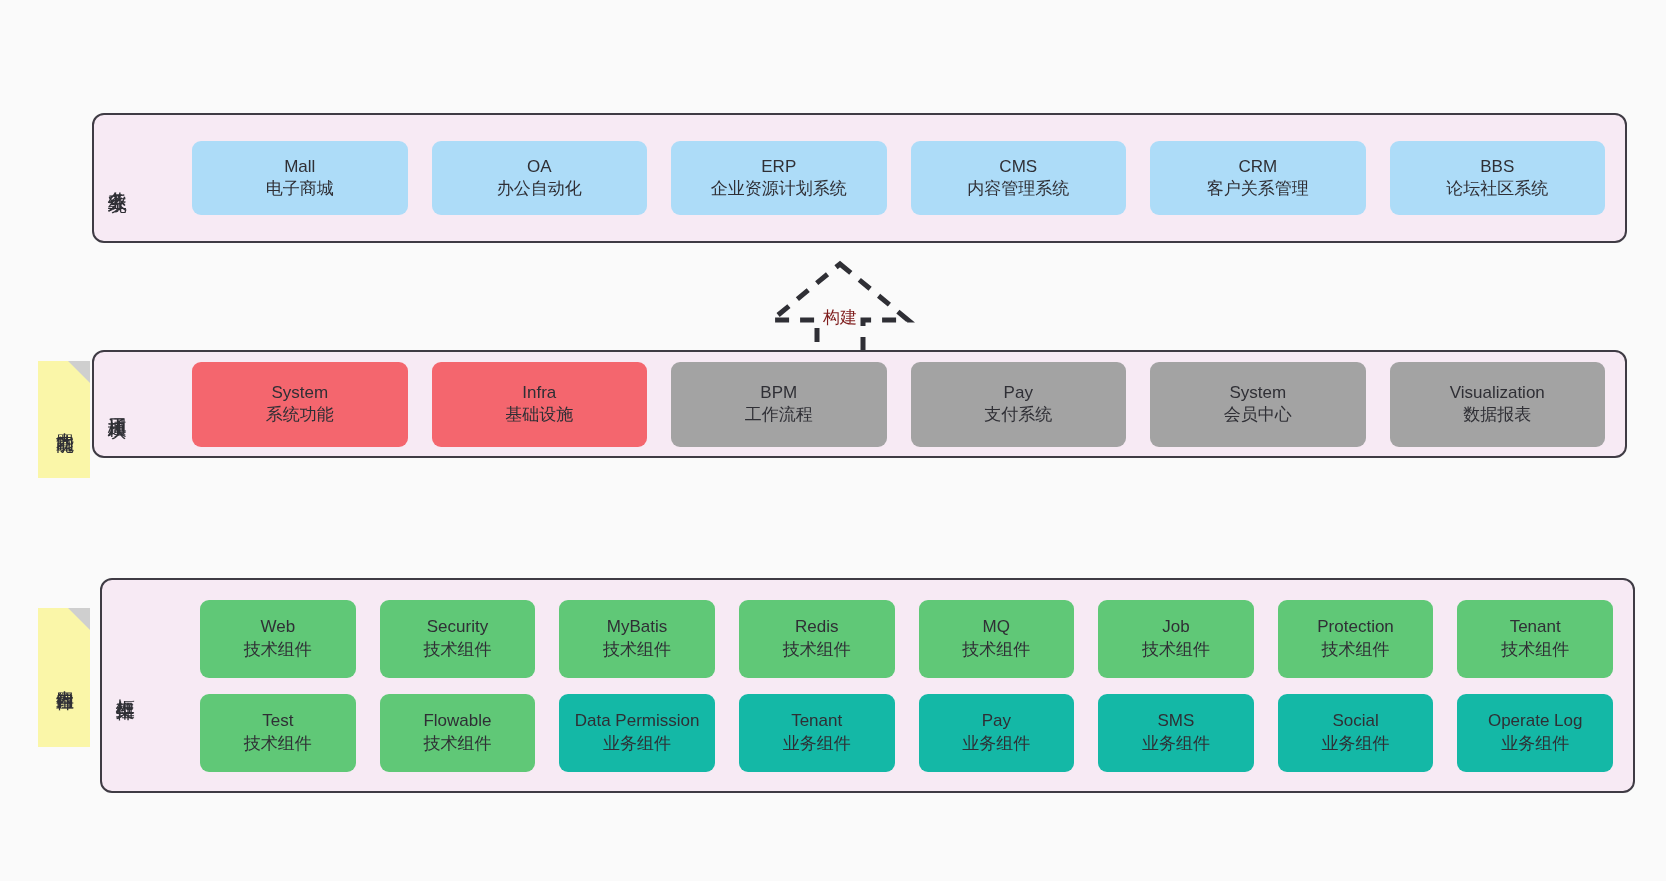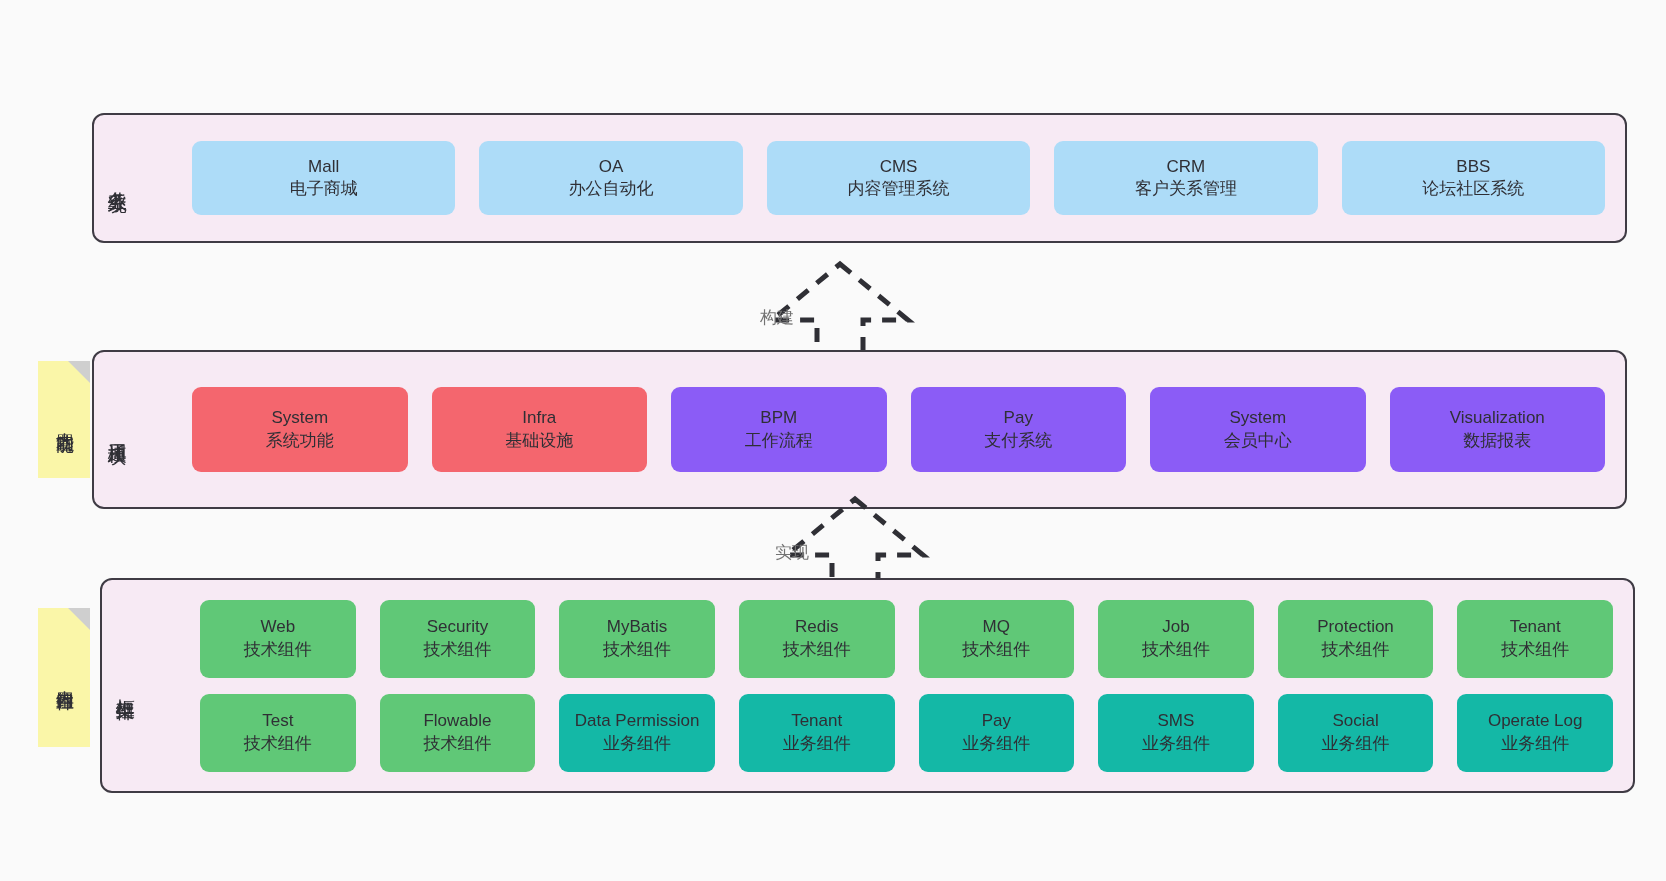--- a/index.html
+++ b/index.html
@@ -84,21 +84,21 @@
     padding: 6px 6px;
     font-size: 17px;
     line-height: 1.32;
     color: #2F2F35;
   }
   .card .t1 { display:block; }
   .card .t2 { display:block; }
 
   .card.blue     { background: #ADDCF8; height: 74px; }
   .card.red      { background: #F4666E; height: 85px; }
-  .card.pink     { background: #8b5cf6; height: 85px; }
+  .card.pink     { background: #a3a3a3; height: 85px; }
   .card.green    { background: #60C877; height: 78px; }
   .card.lgreen   { background: #14b8a6; height: 78px; }
 
   
   .note {
     position: absolute;
     box-sizing: border-box;
     width: 52px;
     background: #FAF6A8;
     color: #2F2F35;
@@ -125,43 +125,47 @@
   .arrow {
     position: absolute;
     width: 160px;
     height: 98px;
   }
   .arrow svg { display:block; width:100%; height:100%; overflow: visible; }
   .arrow .arrow-label {
     position: absolute;
     left: 0; right: 0;
     top: 48px;
-    text-align: left;
+    text-align: center;
     font-size: 17px;
-    color: #737373;
+    color: #7f1d1d;
     background: transparent;
     user-select: none;
   }
 </style>
 </head>
 <body>
 
 <div id="canvas">
 
   <div class="layer" id="layer-business" style="left:92px; top:113px; width:1535px; height:130px;">
     <div class="layer-title">业务系统</div>
     <div class="layer-body">
       <div class="row">
         <div class="card blue">
           <span class="t1">Mall</span>
           <span class="t2">电子商城</span>
         </div>
         <div class="card blue">
           <span class="t1">OA</span>
           <span class="t2">办公自动化</span>
+        </div>
+        <div class="card blue">
+          <span class="t1">ERP</span>
+          <span class="t2">企业资源计划系统</span>
         </div>
         <div class="card blue">
           <span class="t1">CMS</span>
           <span class="t2">内容管理系统</span>
         </div>
         <div class="card blue">
           <span class="t1">CRM</span>
           <span class="t2">客户关系管理</span>
         </div>
         <div class="card blue">
@@ -177,21 +181,21 @@
       <path d="M 80 6 L 148 62 L 103 62 L 103 96 L 57 96 L 57 62 L 12 62 Z" fill="none" stroke="#2F2F35" stroke-width="5" stroke-dasharray="14,11" stroke-linejoin="miter"></path>
     </svg>
     <div class="arrow-label">构建</div>
   </div>
 
   <div class="note" id="note-builtin-function" style="left:38px; top:361px; height:117px;">
     <span class="fold"></span>
     <span>内置功能</span>
   </div>
 
-  <div class="layer" id="layer-common" style="left:92px; top:350px; width:1535px; height:159px;">
+  <div class="layer" id="layer-common" style="left:92px; top:350px; width:1535px; height:108px;">
     <div class="layer-title">通用模块</div>
     <div class="layer-body">
       <div class="row">
         <div class="card red">
           <span class="t1">System</span>
           <span class="t2">系统功能</span>
         </div>
         <div class="card red">
           <span class="t1">Infra</span>
           <span class="t2">基础设施</span>
@@ -209,26 +213,20 @@
           <span class="t2">会员中心</span>
         </div>
         <div class="card pink">
           <span class="t1">Visualization</span>
           <span class="t2">数据报表</span>
         </div>
       </div>
     </div>
   </div>
 
-  <div class="arrow" id="arrow-implement" style="left:775px; top:493px;">
-    <svg viewBox="0 0 160 98" preserveAspectRatio="none" aria-hidden="true">
-      <path d="M 80 6 L 148 62 L 103 62 L 103 96 L 57 96 L 57 62 L 12 62 Z" fill="none" stroke="#2F2F35" stroke-width="5" stroke-dasharray="14,11" stroke-linejoin="miter"></path>
-    </svg>
-    <div class="arrow-label">实现</div>
-  </div>
 
   <div class="note" id="note-builtin-component" style="left:38px; top:608px; height:139px;">
     <span class="fold"></span>
     <span>内置组件</span>
   </div>
 
   <div class="layer" id="layer-framework" style="left:100px; top:578px; width:1535px; height:215px;">
     <div class="layer-title">框架组件</div>
     <div class="layer-body">
 

